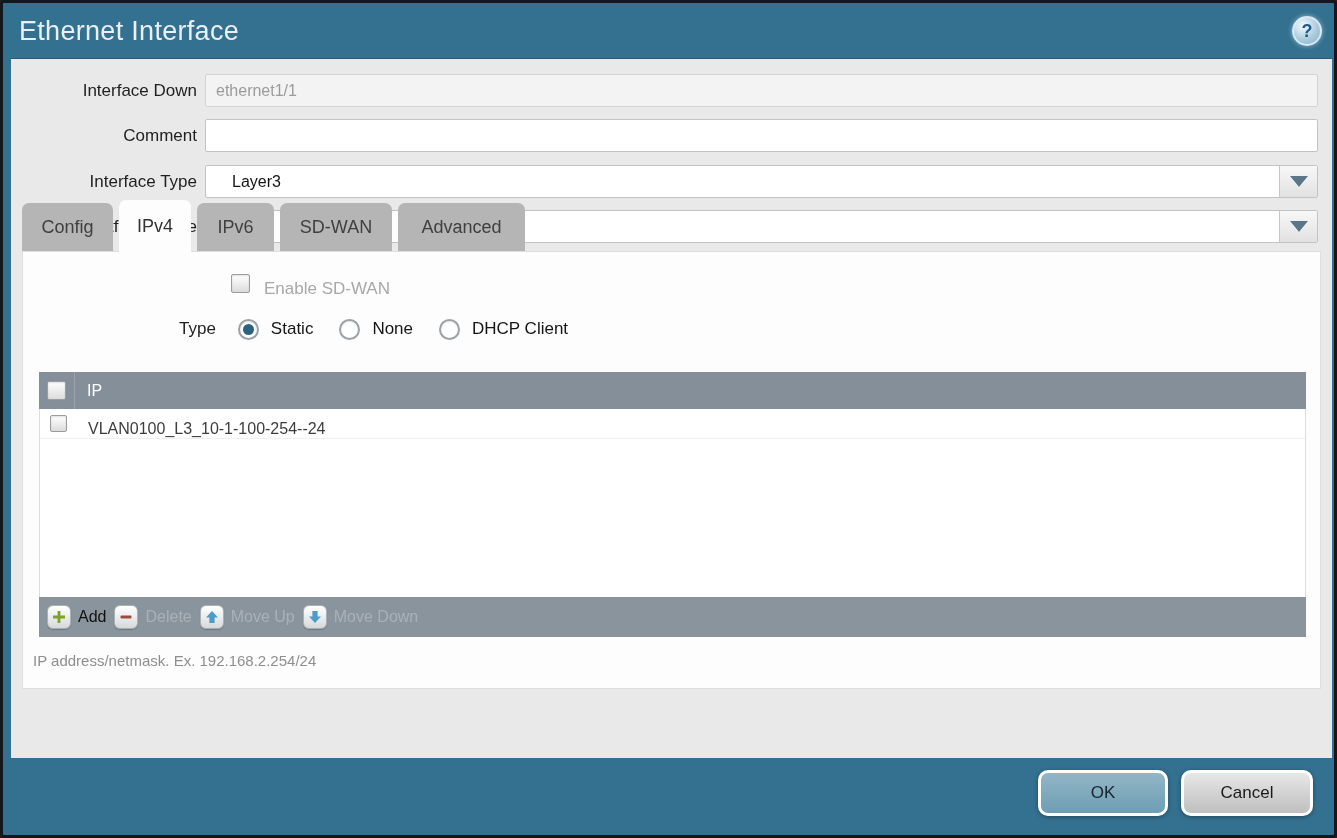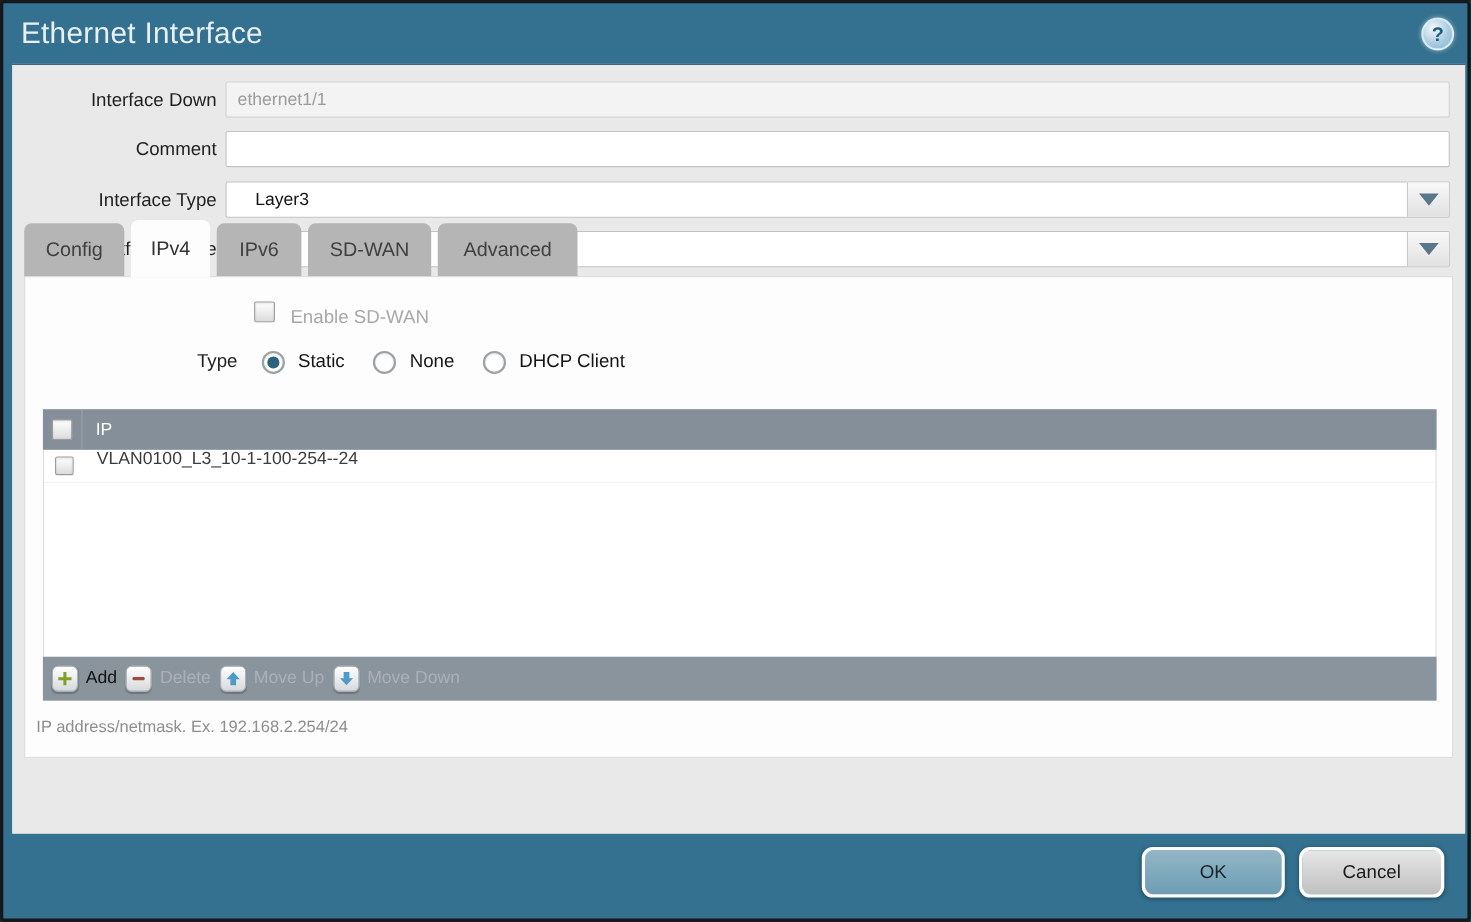--- a/index.html
+++ b/index.html
@@ -121,21 +121,21 @@
     width:36px; flex:0 0 36px; display:flex; align-items:center; justify-content:center;
     align-self:stretch;
   }
   .thead .cbcell { border-right:1px solid #9aa3ab; }
   .th-label { color:#fff; font-size:16px; padding-left:12px; }
   .tbody {
     height:188px; background:#fff;
     border-left:1px solid #dcdcdc; border-right:1px solid #dcdcdc;
   }
   .trow {
-    height:30px; display:flex; align-items:flex-start;
+    height:30px; display:flex; align-items:flex-end;
     border-bottom:1px solid #f0f0f0; cursor:pointer;
   }
   .trow .checkbox { width:17px; height:17px; flex:0 0 17px; }
   .td { font-size:16px; color:#3c3c3c; padding-left:12px; }
 
   .toolbar {
     height:40px; background:#8a949c;
     display:flex; align-items:center; padding-left:8px; gap:8px;
   }
   .tbtn { display:flex; align-items:center; gap:7px; cursor:pointer; }

